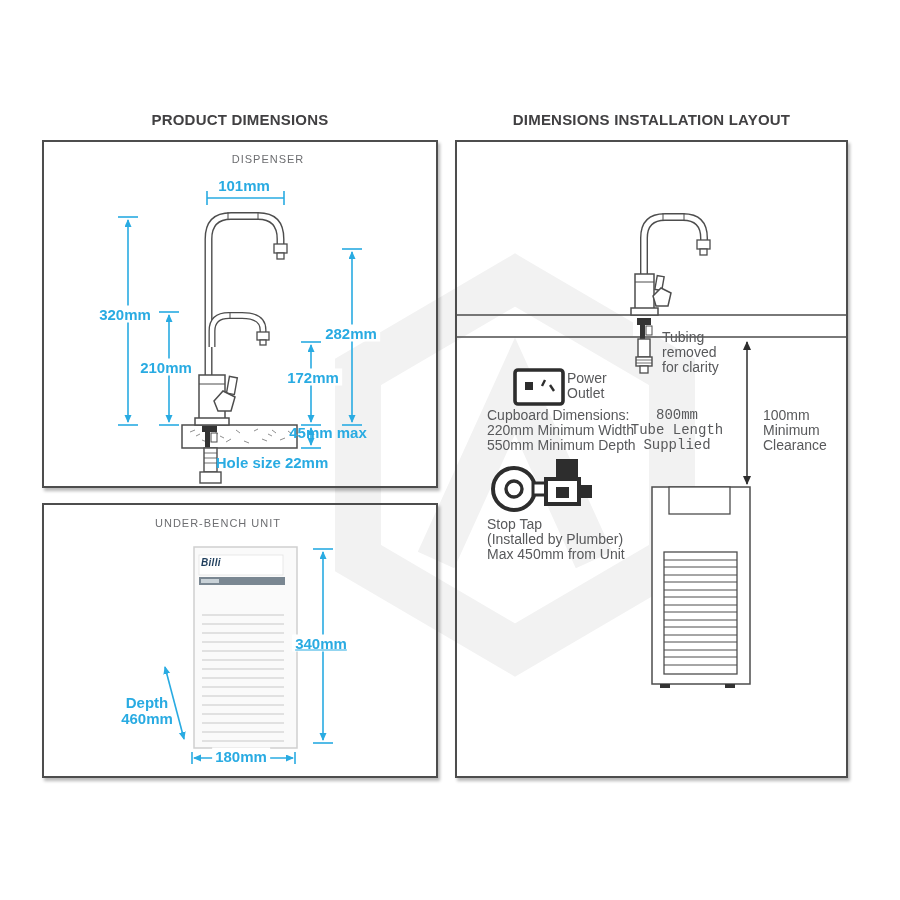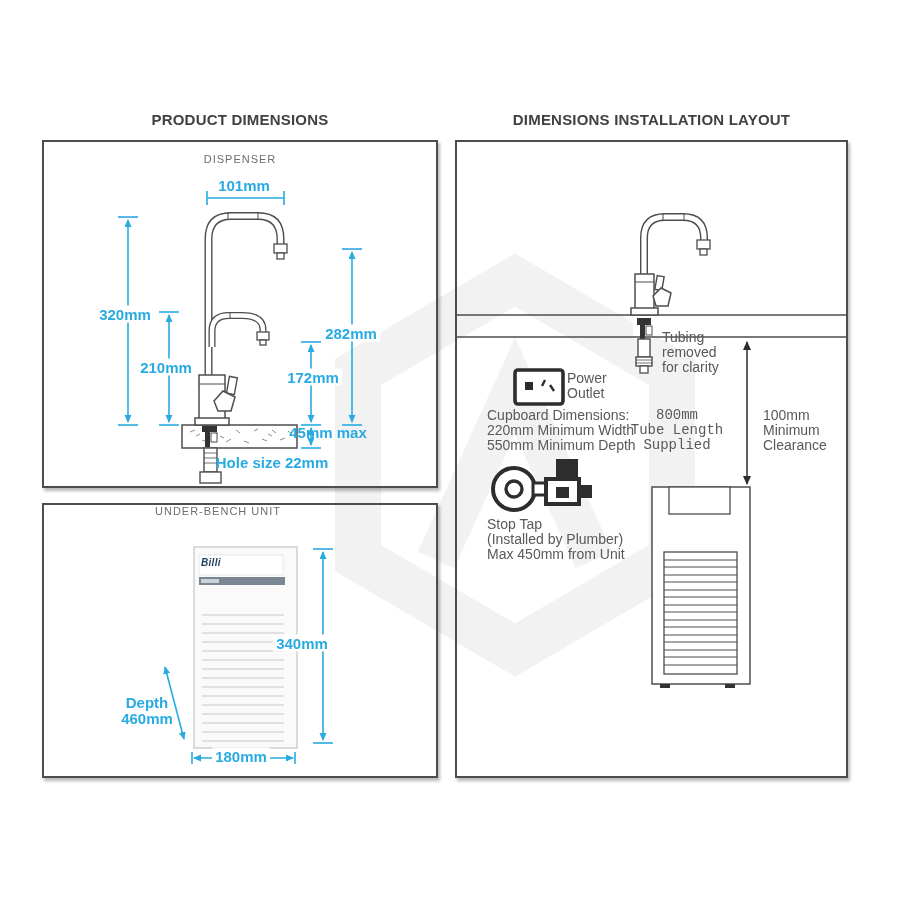--- a/index.html
+++ b/index.html
@@ -32,21 +32,21 @@
     <g fill="none" stroke="#f2f2f2" stroke-width="46">
       <path d="M515,280 L672,372 L672,558 L515,650 L358,558 L358,372 Z"></path>
       <path d="M436,560 L515,386 L594,560" stroke-width="40"></path>
     </g>
   </svg>
 
   <div class="sec-title" style="left:42px;top:111px;width:396px;">PRODUCT DIMENSIONS</div>
   <div class="sec-title" style="left:455px;top:111px;width:393px;">DIMENSIONS INSTALLATION LAYOUT</div>
 
   <div class="panel" style="left:42px;top:140px;width:392px;height:344px;"></div>
-  <div class="sub-title" style="left:42px;top:153px;width:396px;">DISPENSER</div>
+  <div class="sub-title" style="left:42px;top:153px;width:396px;padding-left:28px;">DISPENSER</div>
 
   <svg style="left:44px;top:142px;" width="392" height="342" viewBox="0 0 392 342">
     <defs>
       <marker id="mAc" markerWidth="9" markerHeight="9" refX="7" refY="3.5" orient="auto-start-reverse" markerUnits="userSpaceOnUse">
         <path d="M0,0 L8,3.5 L0,7 Z" fill="#29ABE2"></path>
       </marker>
     </defs>
 
     <g stroke="#29ABE2" stroke-width="1.6" fill="none">
 
@@ -132,21 +132,21 @@
 
   <span class="dim" style="left:244px;top:185px;">101mm</span>
   <span class="dim onLine" style="left:125px;top:314px;">320mm</span>
   <span class="dim onLine" style="left:166px;top:367px;">210mm</span>
   <span class="dim onLine" style="left:351px;top:333px;">282mm</span>
   <span class="dim onLine" style="left:313px;top:377px;">172mm</span>
   <span class="dim" style="left:328px;top:432px;">45mm max</span>
   <span class="dim" style="left:272px;top:462px;">Hole size 22mm</span>
 
   <div class="panel" style="left:42px;top:503px;width:392px;height:271px;"></div>
-  <div class="sub-title" style="left:42px;top:505px;width:352px;">UNDER-BENCH UNIT</div>
+  <div class="sub-title" style="left:42px;top:517px;width:352px;">UNDER-BENCH UNIT</div>
 
   <svg style="left:44px;top:505px;" width="392" height="269" viewBox="0 0 392 269">
     <defs>
       <marker id="mBc" markerWidth="9" markerHeight="9" refX="7" refY="3.5" orient="auto-start-reverse" markerUnits="userSpaceOnUse">
         <path d="M0,0 L8,3.5 L0,7 Z" fill="#29ABE2"></path>
       </marker>
     </defs>
 
     <g>
       <rect x="150" y="42" width="103" height="201" fill="#fafafa" stroke="#cfcfcf" stroke-width="1.5"></rect>
@@ -180,21 +180,21 @@
 
       <line x1="121" y1="162" x2="140" y2="234" marker-start="url(#mBc)" marker-end="url(#mBc)"></line>
 
       <line x1="148" y1="247" x2="148" y2="259"></line>
       <line x1="251" y1="247" x2="251" y2="259"></line>
       <line x1="150" y1="253" x2="249" y2="253" marker-start="url(#mBc)" marker-end="url(#mBc)"></line>
     </g>
   </svg>
 
   <span class="brand" style="left:201px;top:557px;">Billi</span>
-  <span class="dim onLine" style="left:302px;top:643px;">340mm</span>
+  <span class="dim onLine" style="left:321px;top:643px;text-decoration:underline;">340mm</span>
   <span class="dim pre" style="left:147px;top:711px;">Depth
 460mm</span>
   <span class="dim onLine" style="left:241px;top:756px;">180mm</span>
 
   <div class="panel" style="left:455px;top:140px;width:389px;height:634px;"></div>
 
   <svg style="left:457px;top:142px;" width="389" height="632" viewBox="0 0 389 632">
     <defs>
       <marker id="mCd" markerWidth="10" markerHeight="10" refX="8" refY="4" orient="auto-start-reverse" markerUnits="userSpaceOnUse">
         <path d="M0,0 L9,4 L0,8 Z" fill="#2d2d2d"></path>

